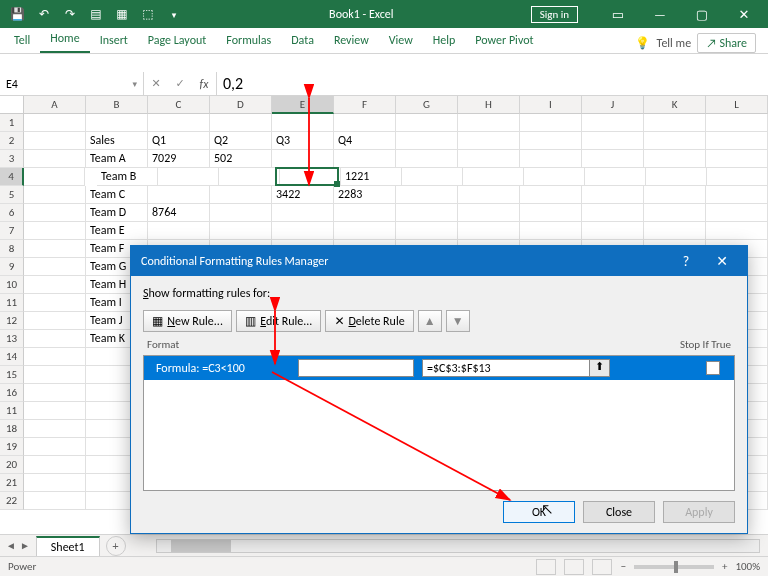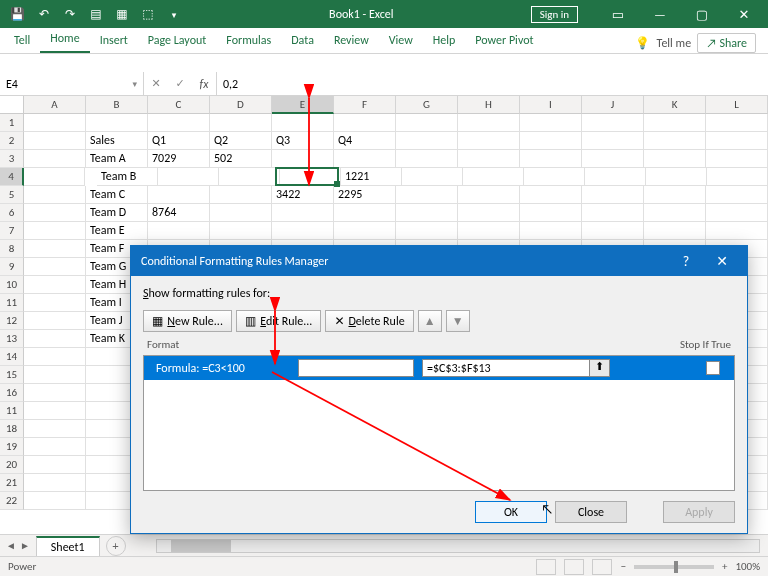--- a/index.html
+++ b/index.html
@@ -19,21 +19,21 @@
   .tab.active { border-bottom: 2px solid #217346; color: #217346; }
   .ribbon-right { margin-left: auto; display: flex; align-items: center; gap: 6px; padding-right: 8px; color: #555; }
   .share-btn { border: 1px solid #c8c8c8; padding: 2px 8px; color: #217346; border-radius: 2px; }
   
   .fx-row { height: 24px; border-bottom: 1px solid #d4d4d4; display: flex; align-items: stretch; }
   .namebox { width: 144px; border-right: 1px solid #d4d4d4; display: flex; align-items: center; padding: 0 6px; font-size: 12px; position: relative; }
   .namebox::after { content: "▾"; position: absolute; right: 6px; color: #888; font-size: 9px; }
   .fx-btns { display: flex; align-items: center; border-right: 1px solid #d4d4d4; }
   .fx-btn { width: 24px; display: flex; align-items: center; justify-content: center; color: #888; font-size: 11px; }
   .fx-symbol { width: 24px; display: flex; align-items: center; justify-content: center; font-style: italic; color: #555; font-size: 12px; }
-  .fx-input { flex: 1; padding: 0 6px; display: flex; align-items: center; font-size: 12px; }
+  .fx-input { flex: 1; padding: 0 6px; display: flex; align-items: center; font-size: 16px; }
   
   .grid { position: relative; height: 430px; overflow: hidden; }
   .selectall { position: absolute; left: 0; top: 0; width: 24px; height: 18px; border-right: 1px solid #ccc; border-bottom: 1px solid #ccc; background: #fff; }
   .colheaders { position: absolute; left: 24px; top: 0; right: 0; height: 18px; display: flex; }
   .colhdr { border-right: 1px solid #d4d4d4; border-bottom: 1px solid #ccc; background: #f3f2f1; text-align: center; font-size: 11px; color: #444; line-height: 18px; }
   .colhdr.active { background: #d2d2d2; border-bottom: 2px solid #217346; }
   .rowheaders { position: absolute; left: 0; top: 18px; width: 24px; }
   .rowhdr { height: 18px; border-right: 1px solid #ccc; border-bottom: 1px solid #e0e0e0; background: #f3f2f1; text-align: center; font-size: 11px; color: #444; line-height: 18px; }
   .rowhdr.active { background: #d2d2d2; border-right: 2px solid #217346; }
   .cells { position: absolute; left: 24px; top: 18px; right: 0; }
@@ -76,21 +76,21 @@
   .rule-row { height: 24px; background: #0078d7; color: #fff; display: flex; align-items: center; padding: 0 4px; font-size: 12px; }
   .rule-row .ra { width: 150px; padding-left: 8px; }
   .rule-row .preview { width: 116px; height: 18px; background: #fff; border: 1px solid #888; margin-right: 8px; }
   .rule-row .applies { width: 188px; display: flex; }
   .rule-row .applies input { flex: 1; border: 1px solid #888; padding: 1px 4px; font-size: 12px; color: #000; }
   .rule-row .applies .pick { width: 20px; background: #e8e8e8; border: 1px solid #888; border-left: none; text-align: center; font-size: 11px; color: #000; }
   .rule-row .stop { margin-left: auto; margin-right: 10px; width: 14px; height: 14px; background: #fff; border: 1px solid #888; }
   .dlg-footer { display: flex; gap: 8px; justify-content: flex-end; padding-top: 10px; }
   .dlg-footer .btn { width: 72px; padding: 3px 0; text-align: center; border: 1px solid #adadad; background: #e1e1e1; font-size: 12px; }
   .dlg-footer .btn.ok { border: 1px solid #0078d7; background: #eef5fc; }
-  .dlg-footer .btn.dis { color: #aaa; margin-left: 28px; }
+  .dlg-footer .btn.dis { color: #aaa; }
   
   .arrow-svg { position: absolute; left: 0; top: 0; pointer-events: none; }
   .cursor { position: absolute; font-size: 14px; color: #000; }
 </style>
 </head>
 <body>
 
 <div class="titlebar">
   <div class="qat">
     <div class="qat-btn">💾</div>
@@ -237,21 +237,21 @@
         <div class="cell" style="width: 63px;"></div>
         <div class="cell" style="width: 63px;"></div>
         <div class="cell" style="width: 63px;"></div>
       </div>
       <div class="cell-row">
         <div class="cell" style="width: 63px;"></div>
         <div class="cell" style="width: 63px;">Team C</div>
         <div class="cell" style="width: 63px;"></div>
         <div class="cell" style="width: 63px;"></div>
         <div class="cell num" style="width: 63px;">3422</div>
-        <div class="cell num" style="width: 63px;">2295</div>
+        <div class="cell num" style="width: 63px;">2283</div>
         <div class="cell" style="width: 63px;"></div>
         <div class="cell" style="width: 63px;"></div>
         <div class="cell" style="width: 63px;"></div>
         <div class="cell" style="width: 63px;"></div>
         <div class="cell" style="width: 63px;"></div>
         <div class="cell" style="width: 63px;"></div>
       </div>
       <div class="cell-row">
         <div class="cell" style="width: 63px;"></div>
         <div class="cell" style="width: 63px;">Team D</div>

